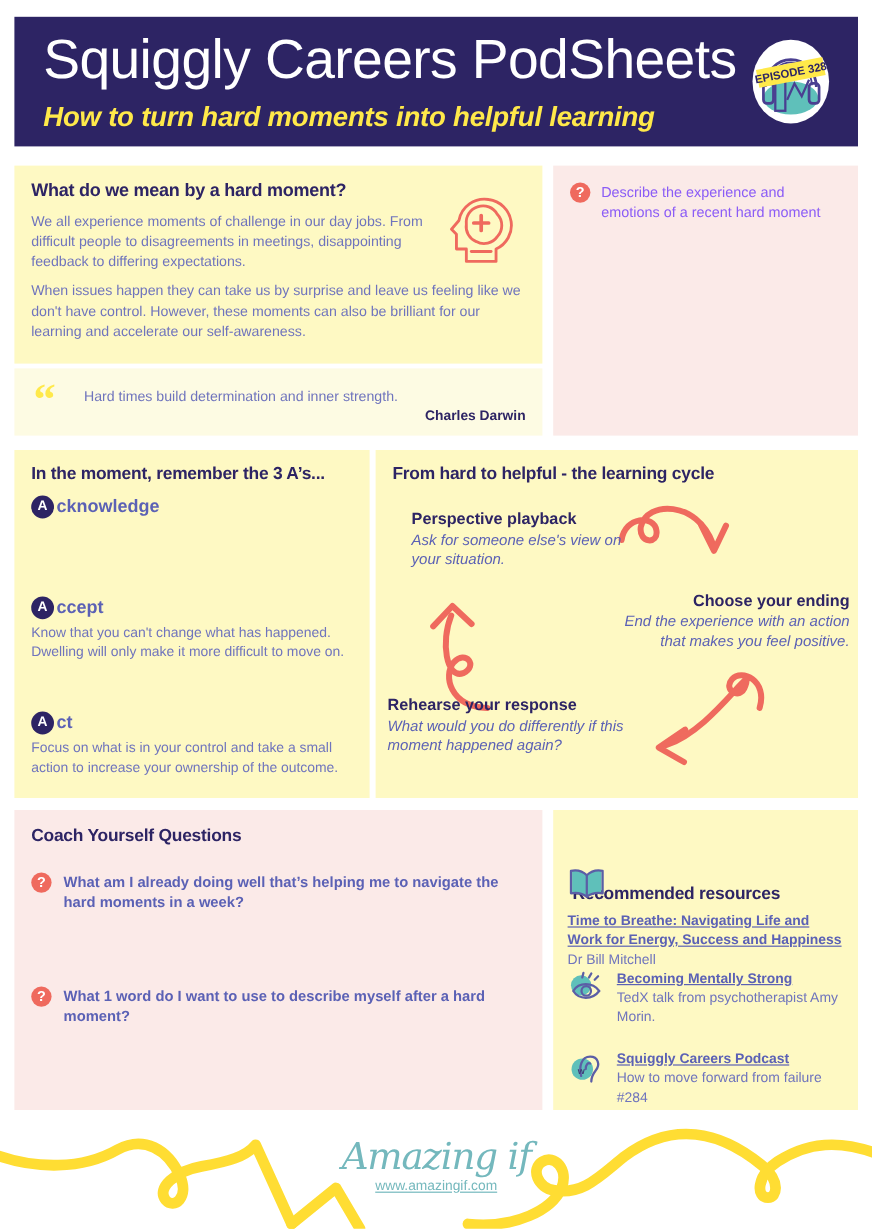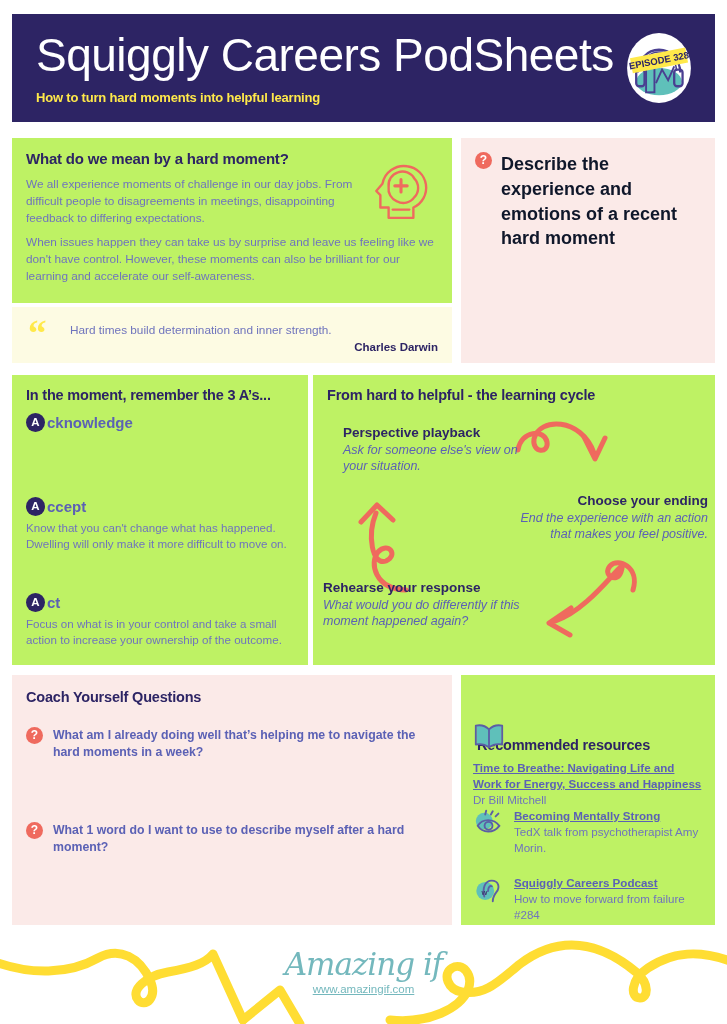--- a/index.html
+++ b/index.html
@@ -18,28 +18,29 @@
     position:absolute; left:12px; top:14px; width:703px; height:108px;
     background:#2d2464;
     display:flex; align-items:center;
   }
   .header-text { padding-left:24px; flex:1; }
   .header-title {
     color:#ffffff; font-size:46px; font-weight:normal; line-height:1.05;
     letter-spacing:-0.5px;
   }
   .header-sub {
-    color:#ffe94a; font-size:13px; font-weight:bold; margin-top:11px;
+    color:#ffe94a; font-size:23px; font-weight:bold; margin-top:11px;
     letter-spacing:-0.2px;
+    font-style:italic;
   }
   .badge { position:absolute; right:18px; top:16px; width:76px; height:76px; }
 
   
   .panel { position:absolute; }
-  .bg-lilac { background:#bef264; }
+  .bg-lilac { background:#fef9c3; }
   .bg-pink  { background:#fbeae8; }
   .bg-cream { background:#fdfbe3; }
 
   .h-title {
     color:#2d2464; font-weight:bold; font-size:14.5px; letter-spacing:-0.2px;
   }
   .body-text {
     color:#6f74bd; font-size:11.8px; line-height:1.42;
   }
 
@@ -65,21 +66,21 @@
   }
 
   
   #sec-prompt { left:461px; top:138px; width:254px; height:225px; }
   .q-icon {
     width:17px; height:17px; border-radius:50%; background:#ef6a5e;
     color:#ffffff; font-size:12px; font-weight:bold; text-align:center;
     line-height:17px; flex:0 0 auto; font-family:"Liberation Sans", sans-serif;
   }
   #sec-prompt .row { position:absolute; left:14px; top:14px; display:flex; gap:9px; width:228px; }
-  .prompt-text { color:#0f172a; font-weight:bold; font-size:18px; line-height:1.38; }
+  .prompt-text { color:#8b5cf6; font-weight:normal; font-size:12px; line-height:1.38; }
 
   
   #sec-threeas { left:12px; top:375px; width:296px; height:290px; }
   #sec-threeas .h-title { position:absolute; left:14px; top:12px; }
   .a-block { position:absolute; left:14px; width:268px; }
   .a-head { display:flex; align-items:center; gap:0px; margin-bottom:4px; }
   .a-circle {
     width:19px; height:19px; border-radius:50%; background:#2d2464; color:#fff;
     font-size:11.5px; font-weight:bold; text-align:center; line-height:19px;
     flex:0 0 auto;

